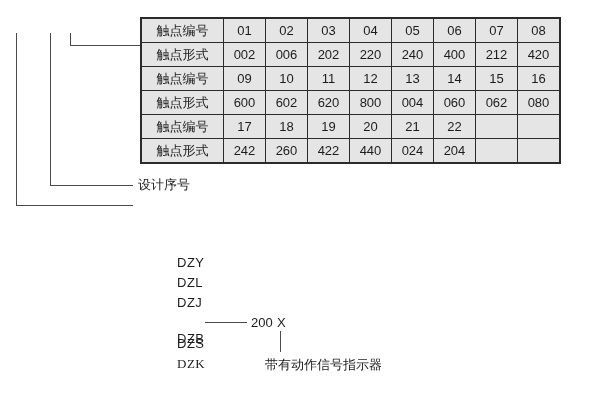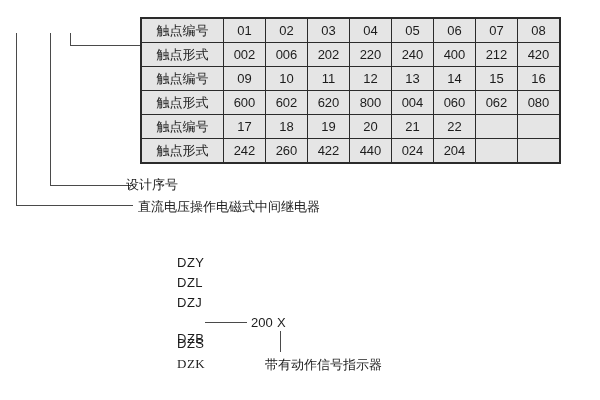--- a/index.html
+++ b/index.html
@@ -171,22 +171,21 @@
       <td class="val">422</td>
       <td class="val">440</td>
       <td class="val">024</td>
       <td class="val">204</td>
       <td class="val"></td>
       <td class="val"></td>
     </tr>
   </tbody>
     </table>
 
-  <div class="callout" style="left:126px; top:177px;">设计序号</div>
-  <div class="callout" style="left:138px; top:199px;">直流电压操作电磁式中间继电器</div>
+  <div class="callout" style="left:138px; top:177px;">设计序号</div>
 
   <div class="series-item" style="top:256px;">DZY</div>
   <div class="series-item" style="top:276px;">DZL</div>
   <div class="series-item" style="top:296px;">DZJ</div>
   <div class="series-item" style="top:332px;">DZB</div>
   <div class="series-item" style="top:337px;">DZS</div>
   <div class="series-item" style="top:357px;font-family:Liberation Serif, serif;">DZK</div>
 
   <div class="hline" style="left:205px; top:322px; width:42px;"></div>
   <span class="suffix" style="left:251px; top:316px;">200</span>

